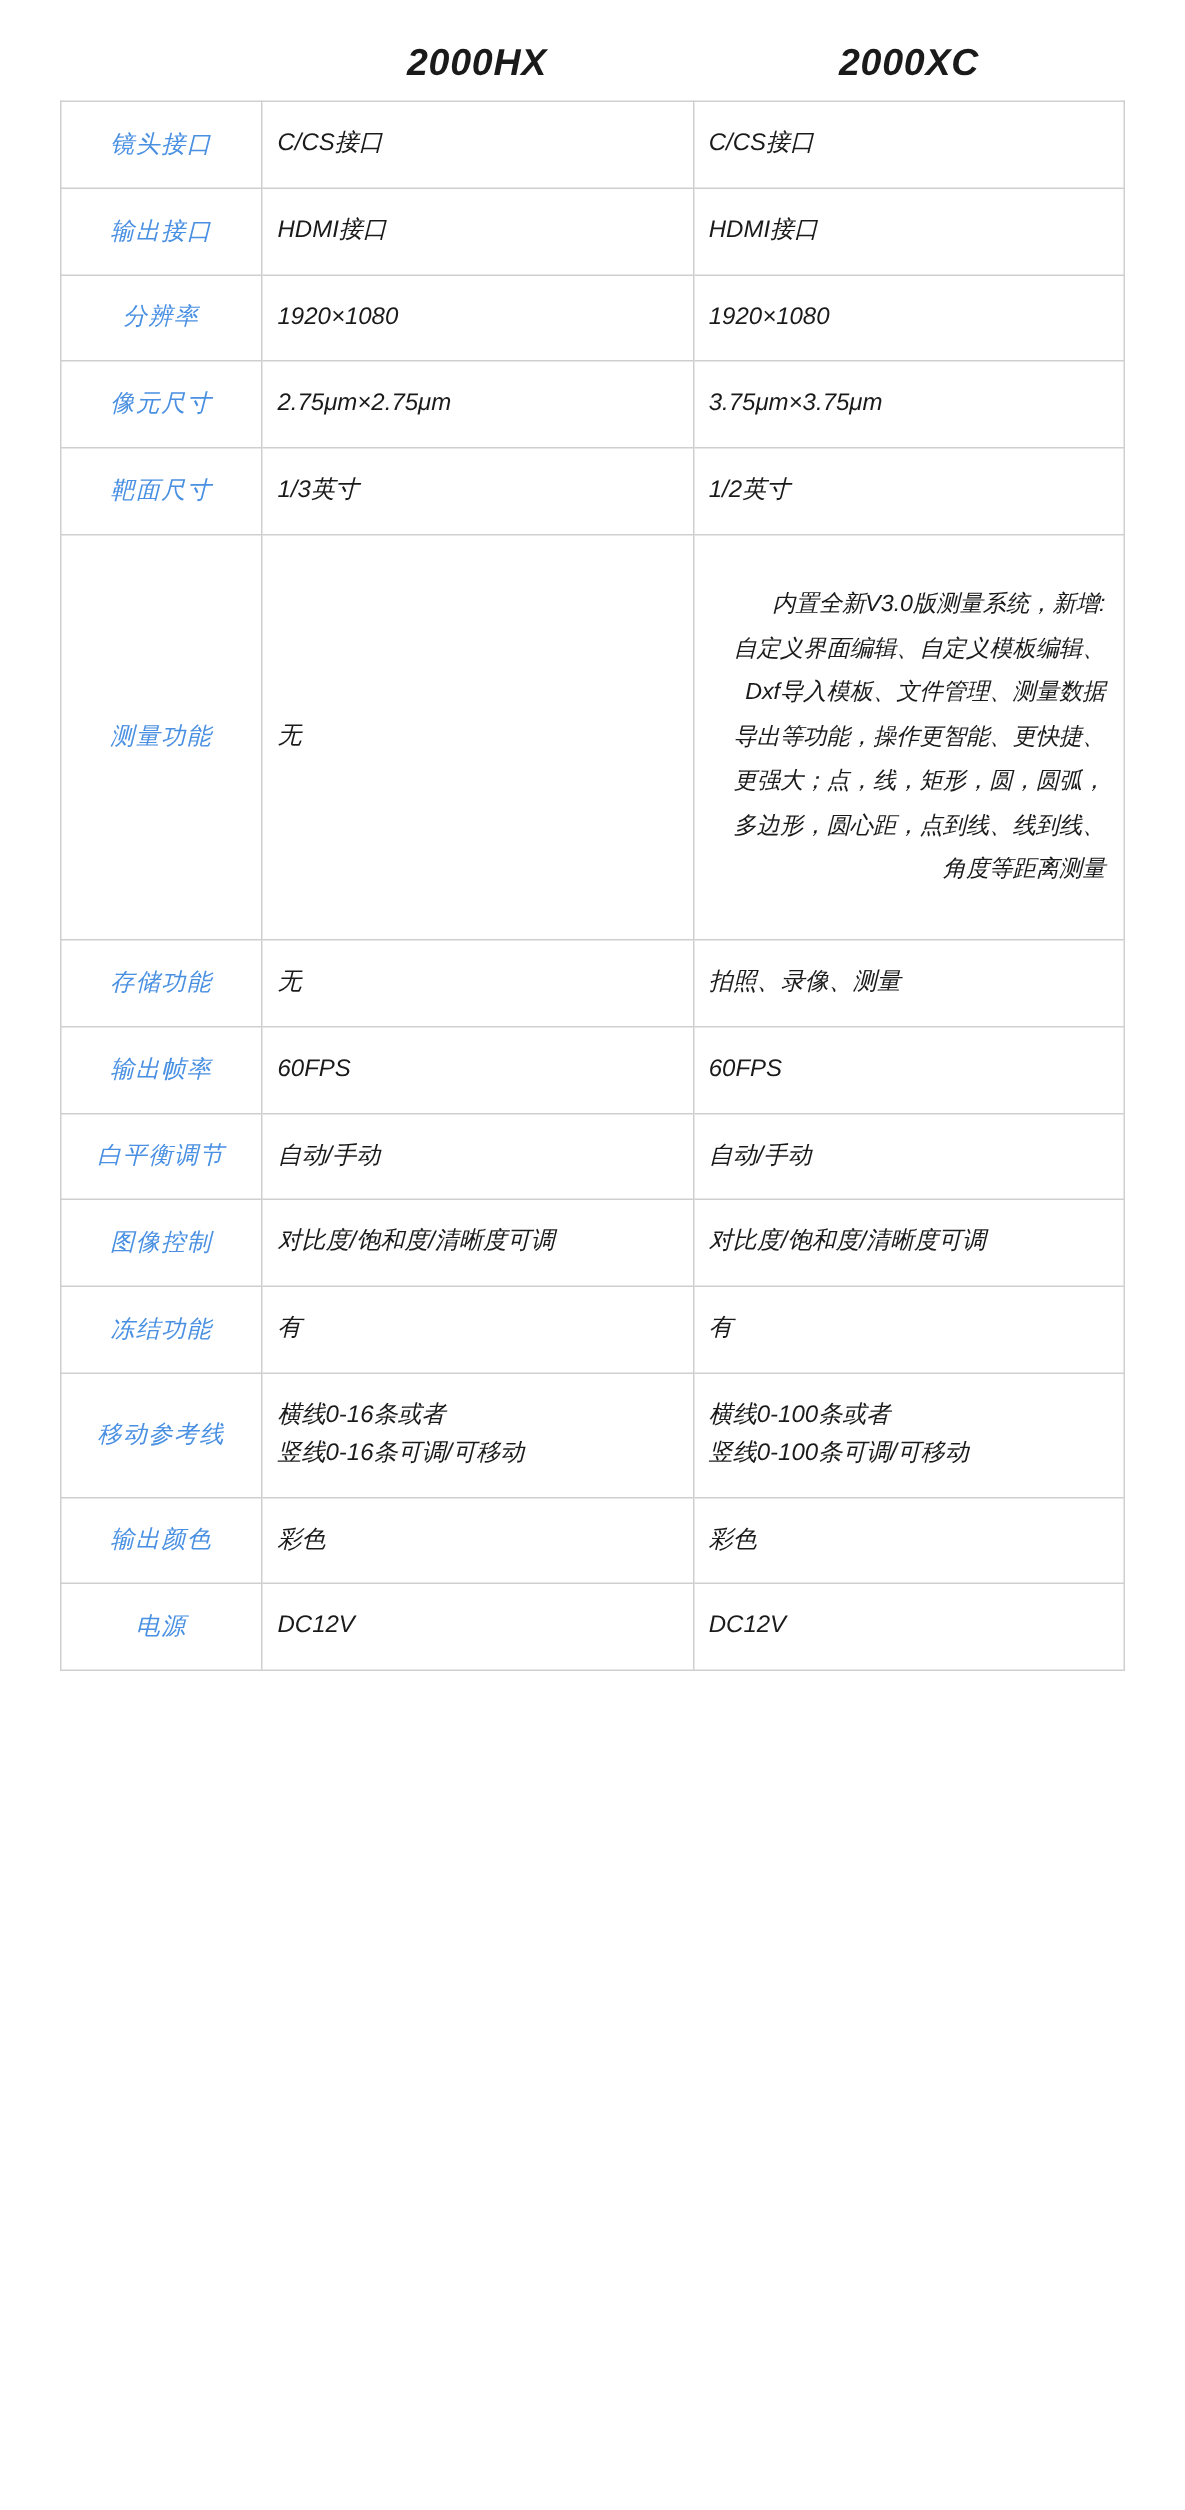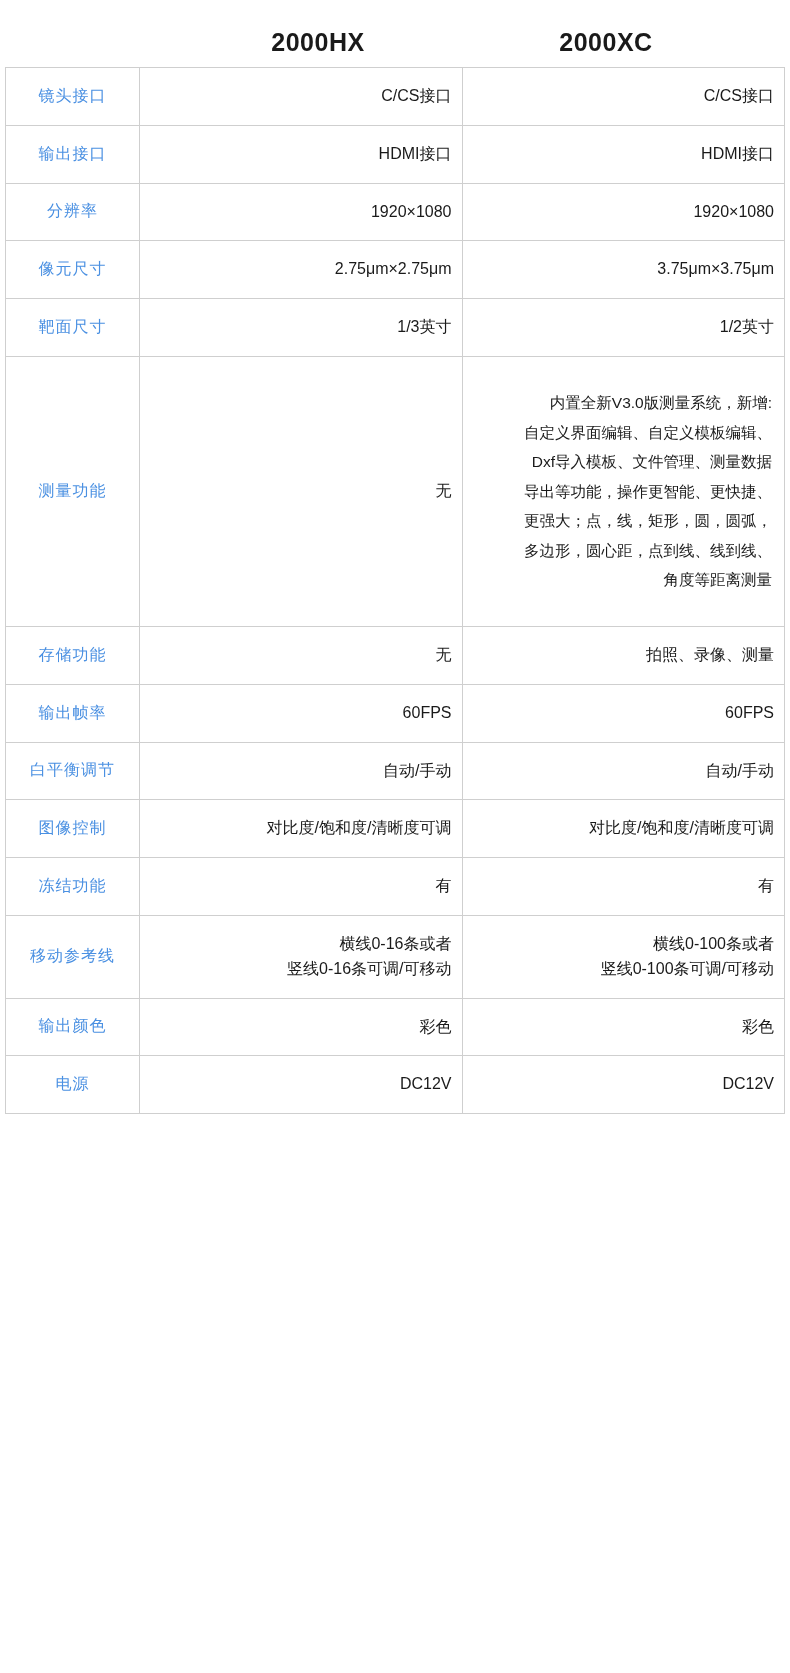--- a/index.html
+++ b/index.html
@@ -12,20 +12,21 @@
     font-family: "Liberation Sans", "DejaVu Sans", sans-serif;
     color: #222222;
   }
   .page {
     width: 790px;
     min-height: 1673px;
     box-sizing: border-box;
     padding: 0;
     background: #ffffff;
     position: relative;
+    font-style: italic;
   }
   .header-row {
     display: flex;
     width: 710px;
     margin: 0 auto;
     padding-top: 28px;
     box-sizing: border-box;
   }
   .header-spacer {
     width: 134px;
@@ -34,41 +35,41 @@
   .header-cell {
     flex: 1 1 0;
     text-align: center;
     font-size: 25px;
     font-weight: bold;
     color: #1a1a1a;
     letter-spacing: 0.5px;
     padding-bottom: 10px;
   }
   table.spec {
-    width: 780px;
+    width: 710px;
     margin: 0 auto;
     border-collapse: collapse;
     table-layout: fixed;
     border: 1px solid #cfcfcf;
   }
   table.spec td {
     border: 1px solid #cfcfcf;
     vertical-align: middle;
     box-sizing: border-box;
   }
   td.label {
     width: 134px;
     text-align: center;
     color: #4a90e2;
     font-size: 16px;
     padding: 16px 4px;
     letter-spacing: 1px;
   }
   td.val {
-    text-align: right;
+    text-align: left;
     font-size: 16px;
     color: #1a1a1a;
     padding: 16px 10px;
     line-height: 1.55;
   }
   td.val.multiline {
     text-align: right;
     line-height: 1.9;
     padding: 14px 12px;
     font-size: 15.5px;

